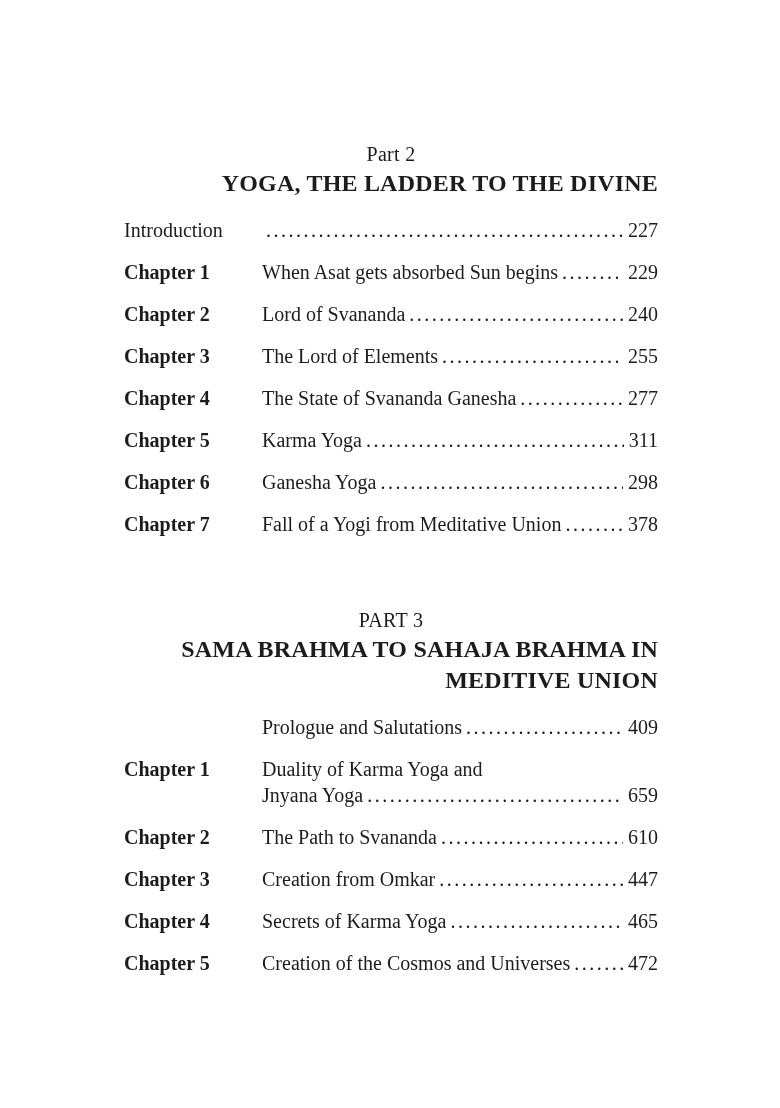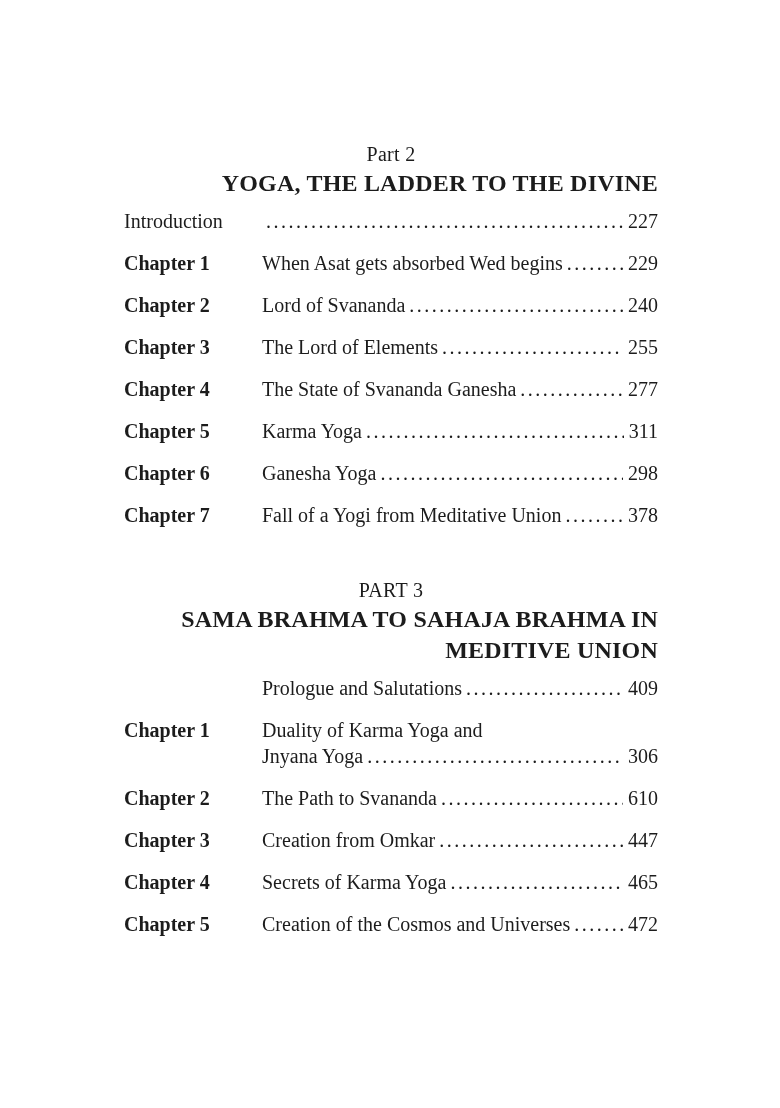--- a/index.html
+++ b/index.html
@@ -28,24 +28,24 @@
     letter-spacing: 0.3px;
   }
   .part-title {
     font-size: 24px;
     font-weight: bold;
     line-height: 31px;
     letter-spacing: 0.2px;
     text-align: right;
   }
   .section-2 {
-    margin-top: 48px;
+    margin-top: 69px;
   }
   .toc {
-    margin-top: 9px;
+    margin-top: 18px;
   }
   .row {
     display: flex;
     font-size: 20px;
     line-height: 26px;
     margin-bottom: 16px;
   }
   .row-label {
     width: 138px;
     flex-shrink: 0;
@@ -100,21 +100,21 @@
             <span class="leader"></span>
             <span class="pagenum">227</span>
           </div>
         </div>
       </div>
 
       <div class="row">
         <div class="row-label">Chapter 1</div>
         <div class="row-main">
           <div class="line">
-            <span class="title">When Asat gets absorbed Wed begins</span>
+            <span class="title">When Asat gets absorbed Sun begins</span>
             <span class="leader"></span>
             <span class="pagenum">229</span>
           </div>
         </div>
       </div>
 
       <div class="row">
         <div class="row-label">Chapter 2</div>
         <div class="row-main">
           <div class="line">
@@ -203,21 +203,21 @@
 
       <div class="row">
         <div class="row-label">Chapter 1</div>
         <div class="row-main">
           <div class="line">
             <span class="title">Duality of Karma Yoga and</span>
           </div>
           <div class="line">
             <span class="title">Jnyana Yoga</span>
             <span class="leader"></span>
-            <span class="pagenum">306</span>
+            <span class="pagenum">659</span>
           </div>
         </div>
       </div>
 
       <div class="row">
         <div class="row-label">Chapter 2</div>
         <div class="row-main">
           <div class="line">
             <span class="title">The Path to Svananda</span>
             <span class="leader"></span>

